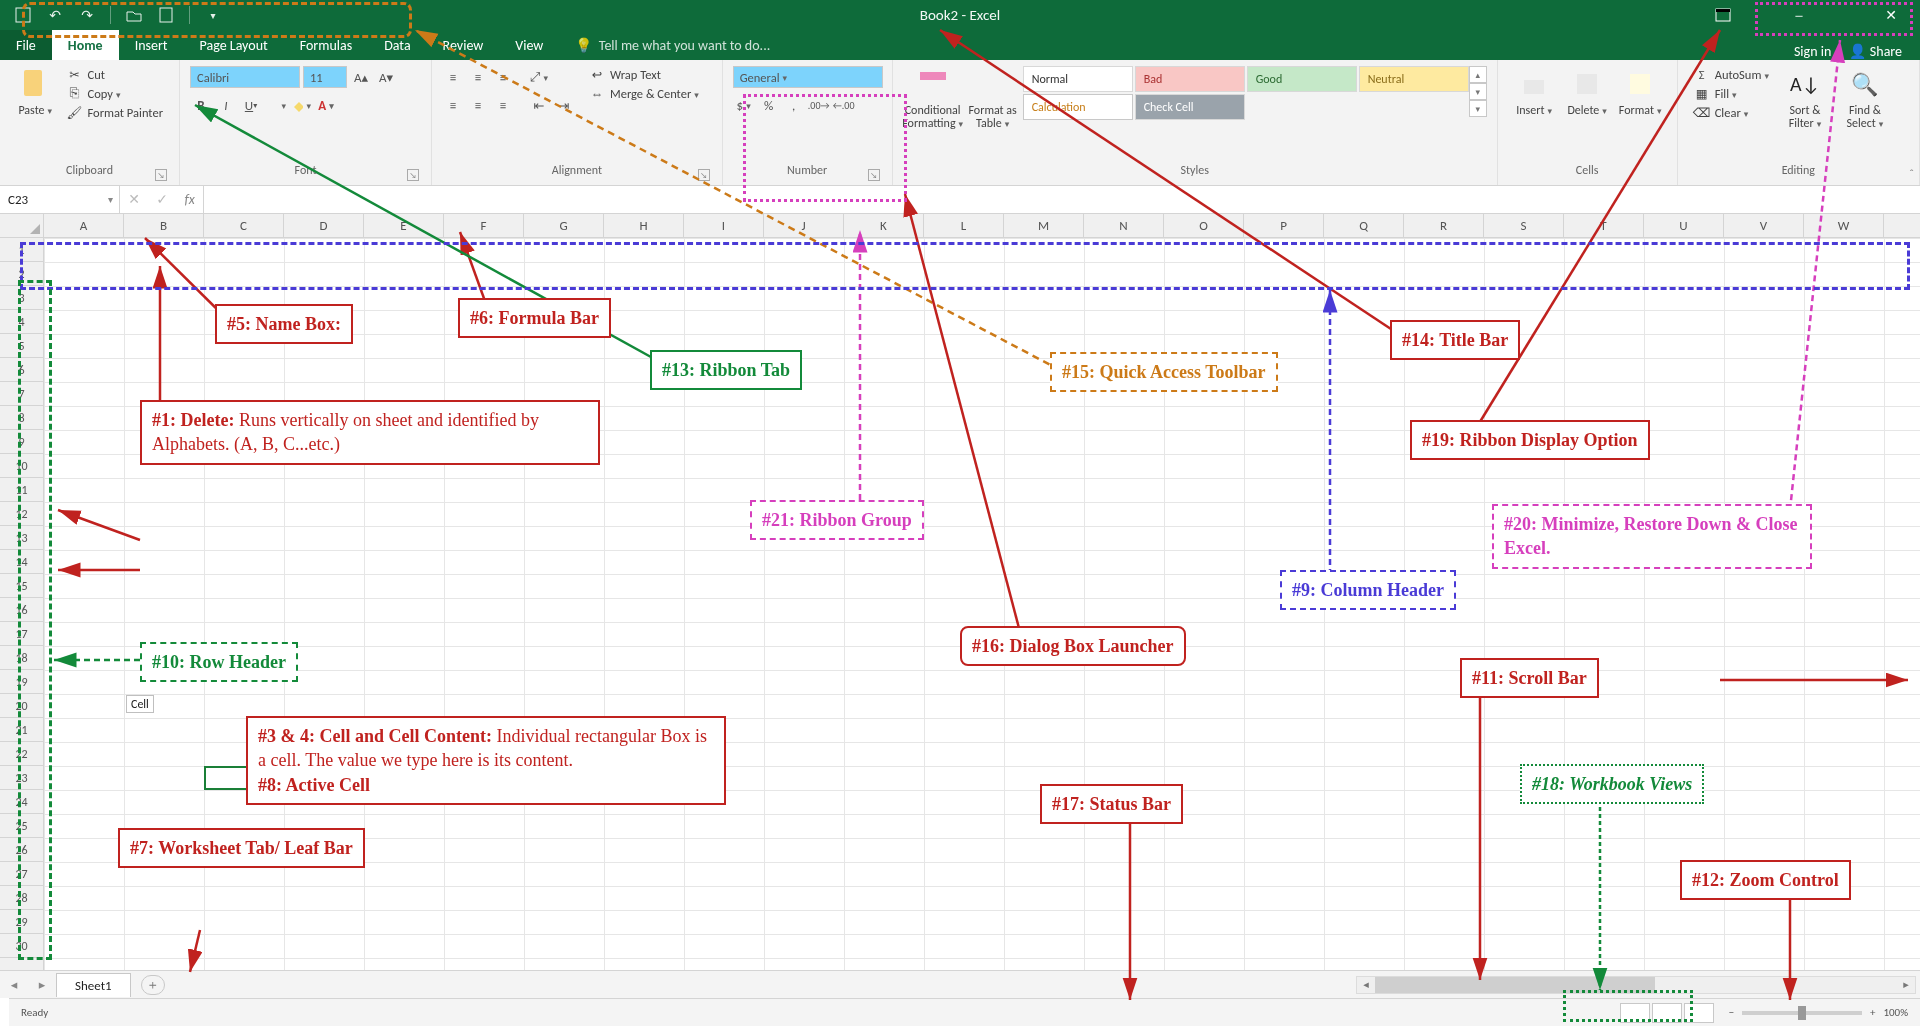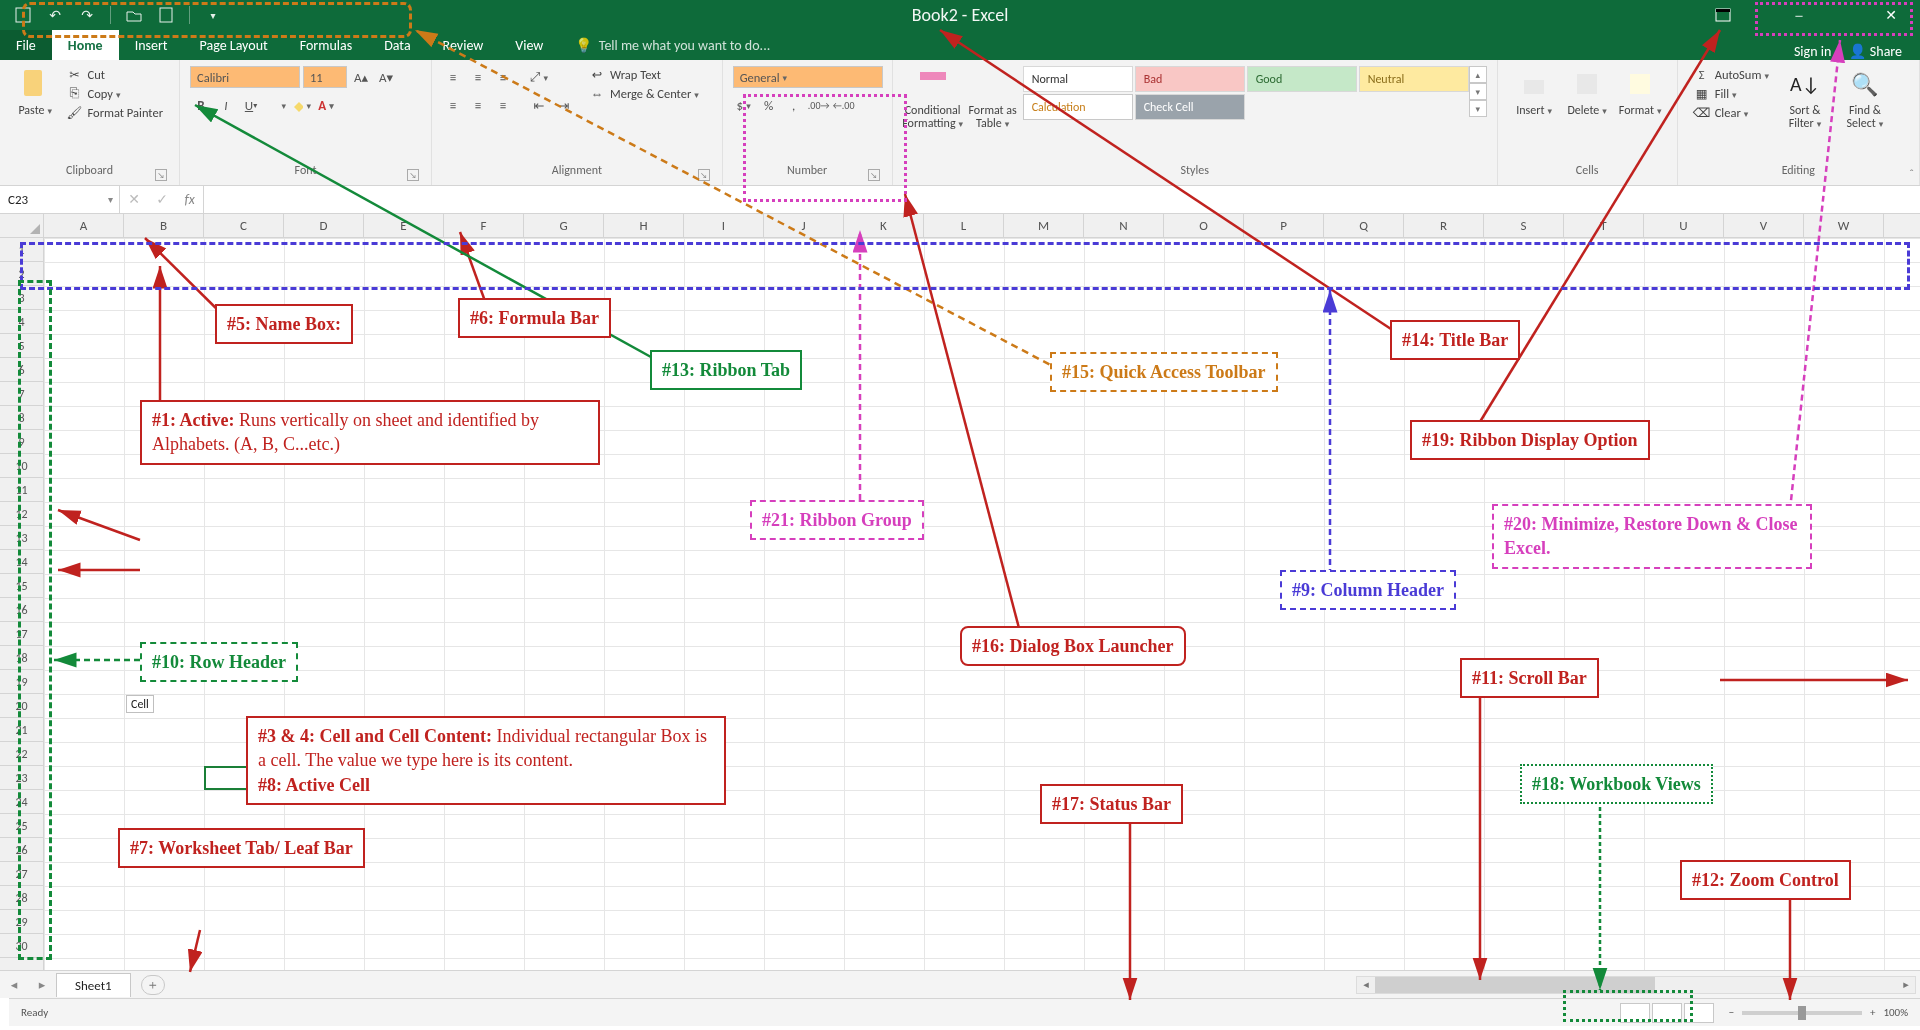--- a/index.html
+++ b/index.html
@@ -2,21 +2,21 @@
 <html><head>
 <meta charset="utf-8">
 <style>
   html,body{margin:0;padding:0;width:1920px;height:1030px;font-family:"Segoe UI",Calibri,Arial,sans-serif;font-size:14px;background:#fff;overflow:hidden;color:#222;}
   *{box-sizing:border-box;}
   
   .titlebar{height:30px;background:#0e6b3a;color:#fff;display:flex;align-items:center;position:relative;}
   .qat{display:flex;align-items:center;gap:14px;padding:0 14px;height:100%;}
   .qat .ic{width:18px;height:18px;display:inline-flex;align-items:center;justify-content:center;opacity:.9;}
   .qat .sep{width:1px;height:18px;background:rgba(255,255,255,.35);}
-  .titlebar .title{position:absolute;left:50%;transform:translateX(-50%);font-size:18px;opacity:.95;}
+  .titlebar .title{position:absolute;left:50%;transform:translateX(-50%);font-size:15px;opacity:.95;}
   .winctl{position:absolute;right:0;top:0;height:100%;display:flex;align-items:center;gap:28px;padding:0 20px;}
   .winctl .ic{width:18px;height:18px;display:inline-flex;align-items:center;justify-content:center;}
   
   .tabs{height:30px;background:#0e6b3a;color:#fff;display:flex;align-items:stretch;font-size:14px;}
   .tab{padding:0 16px;display:flex;align-items:center;cursor:pointer;}
   .tab.file{background:#0c5c31;}
   .tab.active{background:#fff;color:#177245;font-weight:600;}
   .tellme{flex:1;display:flex;align-items:center;color:rgba(255,255,255,.8);gap:6px;padding-left:16px;}
   .signin{display:flex;align-items:flex-end;gap:18px;padding:0 18px;}
   
@@ -25,21 +25,21 @@
   .group .body{flex:1;display:flex;align-items:flex-start;}
   .group .label{height:20px;font-size:12px;color:#666;text-align:center;position:relative;}
   .group .dlg{position:absolute;right:2px;bottom:2px;width:12px;height:12px;border:1px solid #aaa;font-size:8px;line-height:10px;text-align:center;color:#888;}
   .btncol{display:flex;flex-direction:column;align-items:center;justify-content:flex-start;gap:2px;padding:0 4px;width:60px;}
   .btncol .lg{width:36px;height:36px;display:flex;align-items:center;justify-content:center;}
   .btncol span{font-size:12px;color:#444;text-align:center;line-height:1.1;}
   .stack{display:flex;flex-direction:column;gap:3px;font-size:12.5px;color:#444;justify-content:center;padding:0 6px;}
   .stack .row{display:flex;align-items:center;gap:5px;white-space:nowrap;}
   .mini-ic{width:16px;height:16px;display:inline-flex;align-items:center;justify-content:center;}
   .dd::after{content:"▾";font-size:9px;color:#666;margin-left:3px;}
-  .combo{height:22px;border:1px solid #c8c8c8;background:#fdba74;font-size:12.5px;display:flex;align-items:center;padding:0 6px;color:#555;}
+  .combo{height:22px;border:1px solid #c8c8c8;background:#7dd3fc;font-size:12.5px;display:flex;align-items:center;padding:0 6px;color:#555;}
   .btnrow{display:flex;gap:3px;align-items:center;}
   .sq{width:22px;height:22px;border:1px solid transparent;display:flex;align-items:center;justify-content:center;font-size:13px;color:#555;}
   
   .gallery{display:grid;grid-template-columns:repeat(4,110px);grid-auto-rows:26px;gap:2px;}
   .gallery .cellstyle{border:1px solid #d8d8d8;background:#fff;font-size:12px;display:flex;align-items:center;padding:0 8px;}
   .gallery-wrap{display:flex;}
   .gnav div{width:18px;height:17px;border:1px solid #c8c8c8;background:#fff;font-size:9px;text-align:center;line-height:15px;color:#777;}
   
   .fbar{height:28px;background:#fff;border-bottom:1px solid #d4d4d4;display:flex;align-items:stretch;}
   .namebox{width:120px;border-right:1px solid #d4d4d4;display:flex;align-items:center;padding:0 8px;font-size:13px;position:relative;}
@@ -79,21 +79,21 @@
   
   .overlay{position:absolute;inset:0;pointer-events:none;}
   .call{position:absolute;border:2px solid;background:#fff;padding:6px 10px;font-size:18px;font-weight:600;font-family:Georgia,serif;line-height:1.35;white-space:nowrap;}
   .call.red{border-color:#c0221f;color:#c0221f;}
   .call.green{border-color:#138a3a;color:#138a3a;font-family:Georgia,serif;text-align:right;}
   .call.orange{border-color:#cc7a18;color:#cc7a18;}
   .call.magenta{border-color:#d63fbd;color:#d63fbd;}
   .call.blue{border-color:#4a3bd6;color:#4a3bd6;}
   .call .sub{font-weight:400;}
   .call.dashed{border-style:dashed;}
-  .call.dotted{border-style:dotted;}
+  .call.dotted{border-style:dotted;font-style:italic;}
   .box{position:absolute;border:3px dashed;background:transparent;}
   .box.orange{border-color:#cc7a18;}
   .box.green{border-color:#138a3a;}
   .box.magenta{border-color:#d63fbd;border-style:dotted;}
   .box.blue{border-color:#4a3bd6;}
   svg.lines{position:absolute;inset:0;width:100%;height:100%;}
   .call.wrap{white-space:normal;}
 </style>
 </head>
 <body>
@@ -594,19 +594,19 @@
 <div class="call magenta dashed" style="left:750px;top:500px;">#21: Ribbon Group</div>
 <div class="call red" style="left:960px;top:626px;border-radius:8px;">#16: Dialog Box Launcher</div>
 <div class="call red" style="left:1040px;top:784px;">#17: Status Bar</div>
 <div class="call red" style="left:1460px;top:658px;">#11: Scroll Bar</div>
 <div class="call green dotted" style="left:1520px;top:764px;">#18: Workbook Views</div>
 <div class="call red" style="left:1680px;top:860px;">#12: Zoom Control</div>
 <div class="call green dashed" style="left:140px;top:642px;">#10: Row Header</div>
 <div class="call red" style="left:118px;top:828px;">#7: Worksheet Tab/ Leaf Bar</div>
 
 <div class="call red wrap" style="left:140px;top:400px;width:460px;">
-  <span>#1: Active: </span><span class="sub">Runs vertically on sheet and identified by Alphabets. (A, B, C...etc.)</span>
+  <span>#1: Delete: </span><span class="sub">Runs vertically on sheet and identified by Alphabets. (A, B, C...etc.)</span>
 </div>
 <div class="call red wrap" style="left:246px;top:716px;width:480px;">
   <span>#3 &amp; 4: Cell and Cell Content: </span><span class="sub">Individual rectangular Box is a cell. The value we type here is its content.</span><br>
   <span>#8: Active Cell</span>
 </div>
 </div>
 
 </body></html>

